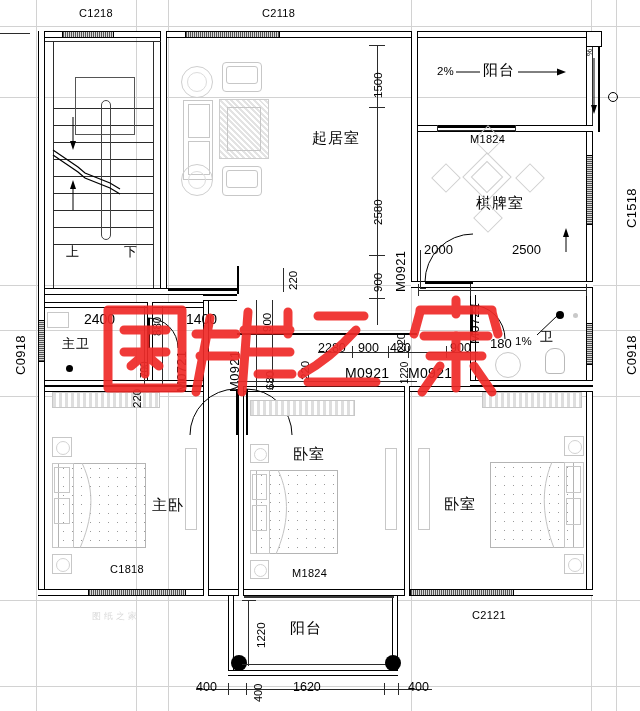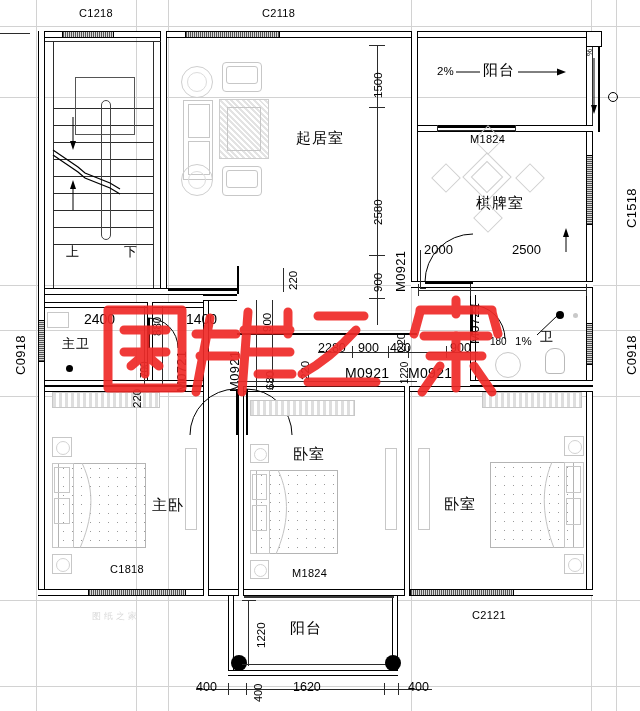--- a/index.html
+++ b/index.html
@@ -140,21 +140,21 @@
     <polyline points="53,150 78,167 85,173 110,183 120,189" fill="none" stroke="#000" stroke-width="1.2"></polyline>
     <line x1="73" y1="117" x2="73" y2="145" stroke="#000" stroke-width="1"></line>
     <polygon points="73,150 70,141 76,141" fill="#000"></polygon>
     <line x1="73" y1="185" x2="73" y2="210" stroke="#000" stroke-width="1"></line>
     <polygon points="73,180 70,189 76,189" fill="#000"></polygon>
   </svg>
 
   <div class="t room" style="left:66px;top:245px;font-size:13px;">上</div>
   <div class="t room" style="left:124px;top:245px;font-size:13px;">下</div>
 
-  <div class="t room" style="left:296px;top:131px;">起居室</div>
+  <div class="t room" style="left:312px;top:131px;">起居室</div>
 
   <div class="circ" style="left:181px;top:66px;width:30px;height:30px;border-color:#cfcfcf;"></div>
   <div class="circ" style="left:187px;top:72px;width:18px;height:18px;border-color:#dcdcdc;"></div>
   <div class="fx" style="left:222px;top:62px;width:40px;height:30px;border-radius:4px;"></div>
   <div class="fx" style="left:226px;top:66px;width:32px;height:18px;border-radius:3px;"></div>
   <div class="fx" style="left:183px;top:100px;width:30px;height:80px;"></div>
   <div class="fx" style="left:188px;top:104px;width:22px;height:34px;"></div>
   <div class="fx" style="left:188px;top:141px;width:22px;height:34px;"></div>
   <div class="rug" style="left:219px;top:99px;width:50px;height:60px;border-color:#cdcdcd;
        background:repeating-linear-gradient(45deg,#e3e3e3 0 2px,#fff 2px 4px);"></div>
@@ -345,21 +345,21 @@
   <div class="ln v thin" style="left:352px;top:346px;height:12px;"></div>
   <div class="ln v thin" style="left:388px;top:346px;height:12px;"></div>
   <div class="ln v thin" style="left:408px;top:346px;height:12px;"></div>
   <div class="ln v thin" style="left:446px;top:346px;height:12px;"></div>
   <div class="t dim" style="left:318px;top:342px;font-size:12.5px;">2280</div>
   <div class="t dim" style="left:358px;top:342px;font-size:12.5px;">900</div>
   <div class="t dim" style="left:390px;top:342px;font-size:12.5px;">420</div>
   <div class="t dim" style="left:450px;top:342px;font-size:12.5px;">900</div>
   <div class="t dimv" style="left:396px;top:352px;">220</div>
   <div class="t dimv" style="left:400px;top:384px;font-size:10px;">1220</div>
-  <div class="t dim" style="left:490px;top:337px;font-size:10px;">180</div>
+  <div class="t dim" style="left:490px;top:337px;font-size:13px;">180</div>
   <div class="t codev" style="left:468px;top:344px;">M0721</div>
   <div class="t code" style="left:345px;top:366px;font-size:14px;">M0921</div>
   <div class="t code" style="left:408px;top:366px;font-size:14px;">M0921</div>
 
   <div class="t code" style="left:79px;top:8px;">C1218</div>
   <div class="t code" style="left:262px;top:8px;">C2118</div>
   <div class="t codev" style="left:625px;top:228px;">C1518</div>
   <div class="t codev" style="left:625px;top:375px;">C0918</div>
   <div class="t codev" style="left:14px;top:375px;">C0918</div>
   <div class="t code" style="left:110px;top:564px;">C1818</div>

